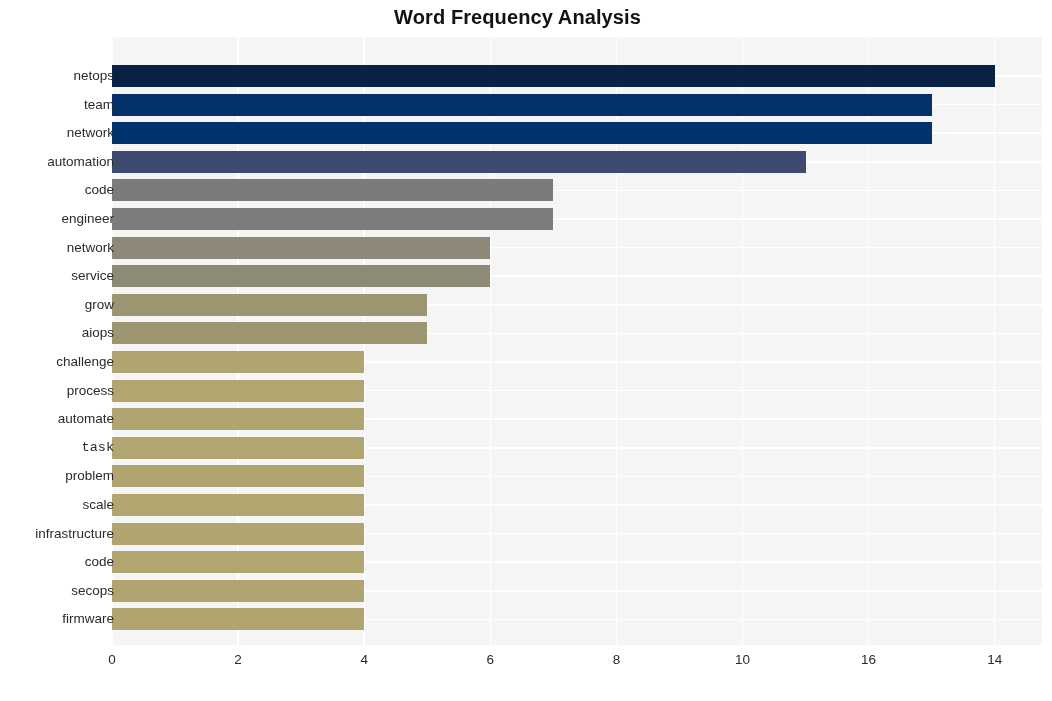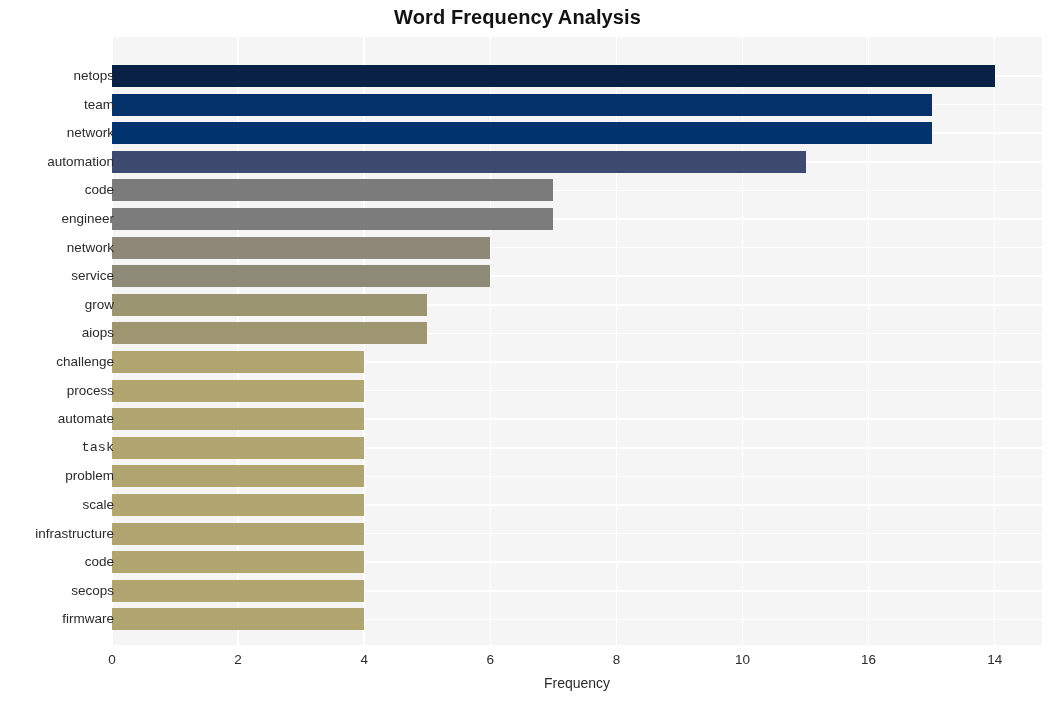--- a/index.html
+++ b/index.html
@@ -202,15 +202,14 @@
       <div class="xtick" style="left: 112px;">0</div>
       <div class="xtick" style="left: 238.102px;">2</div>
       <div class="xtick" style="left: 364.203px;">4</div>
       <div class="xtick" style="left: 490.305px;">6</div>
       <div class="xtick" style="left: 616.407px;">8</div>
       <div class="xtick" style="left: 742.508px;">10</div>
       <div class="xtick" style="left: 868.61px;">16</div>
       <div class="xtick" style="left: 994.712px;">14</div>
     </div>
 
-  <div id="x-axis-title">Frequency</div>
 
 </div>
 
 </body></html>

